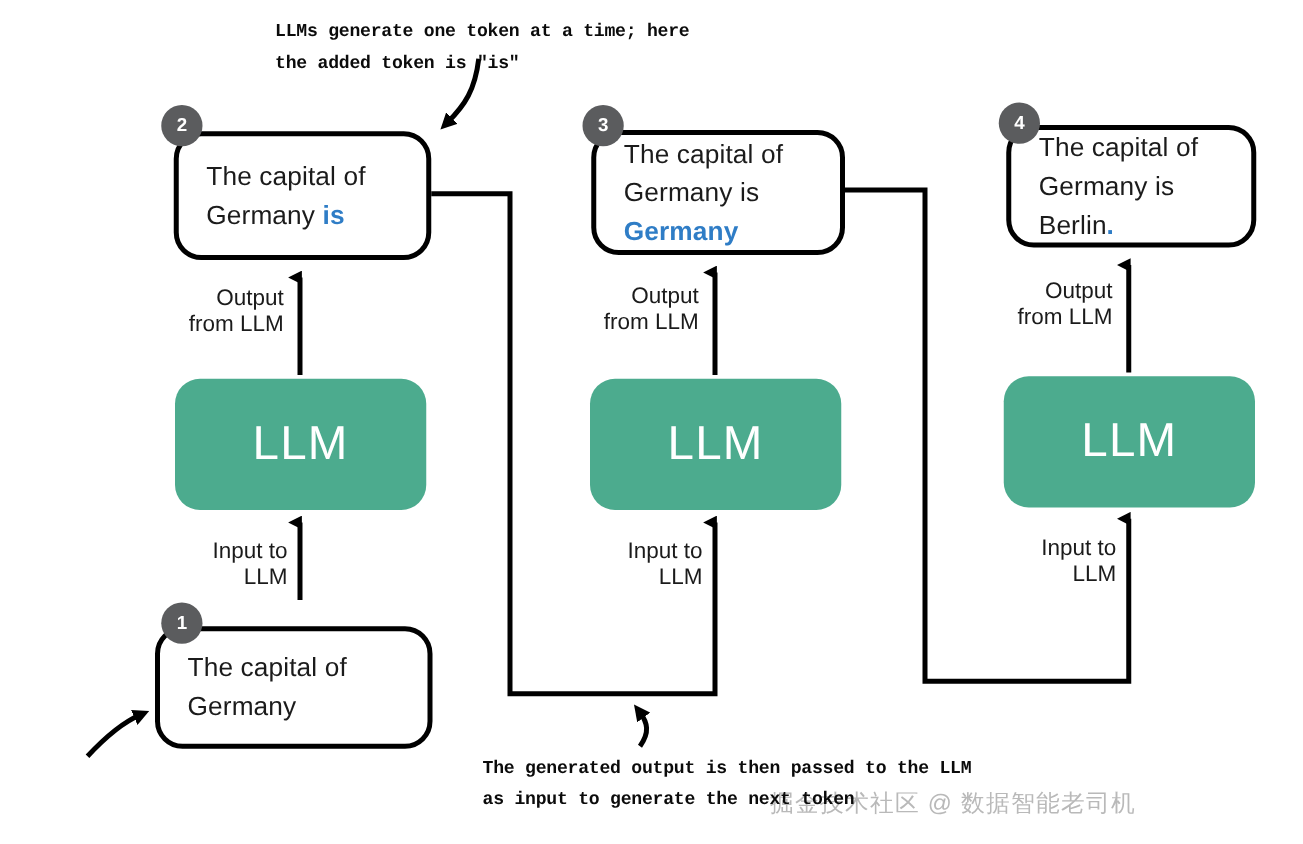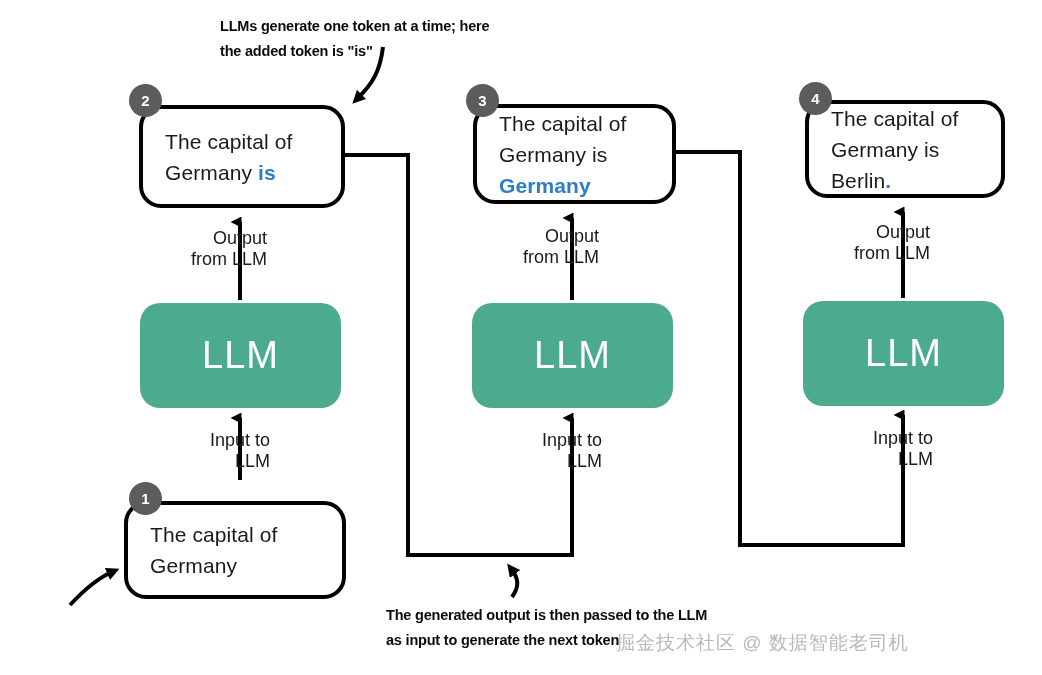--- a/index.html
+++ b/index.html
@@ -86,27 +86,26 @@
 
   
   .flowlabel {
     position: absolute;
     font-size: 18px;
     line-height: 21px;
     color: #1b1b1b;
     text-align: right;
     white-space: pre-line;
     z-index: 4;
-    margin-left: 40px;
   }
 
   
   .callout {
     position: absolute;
-    font-family: Liberation Sans, sans-serif;
+    font-family: Liberation Mono, monospace;
     font-weight: bold;
     font-size: 14.5px;
     line-height: 25px;
     color: #0b0b0b;
     white-space: pre-line;
     letter-spacing: -0.2px;
     z-index: 4;
   }
 
   

